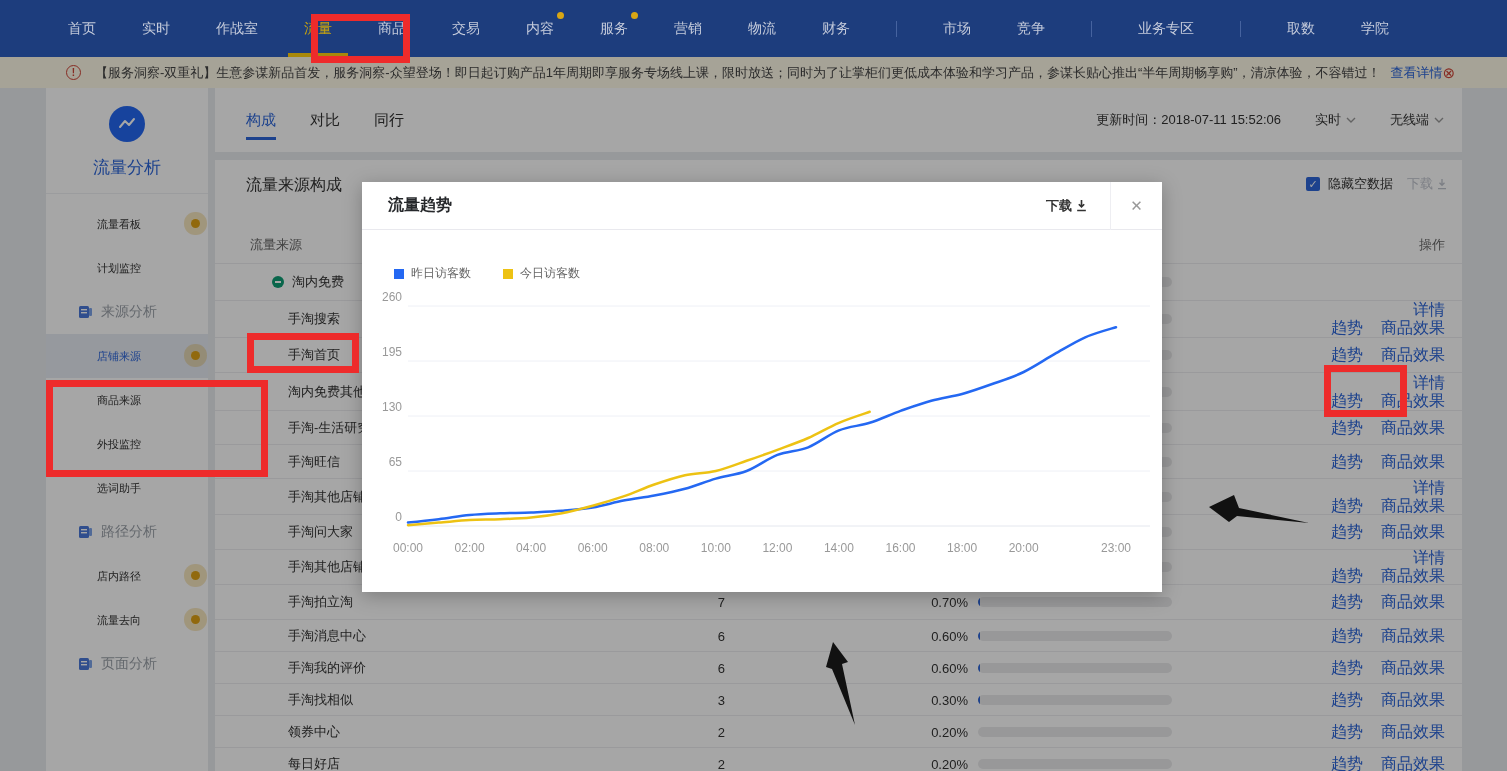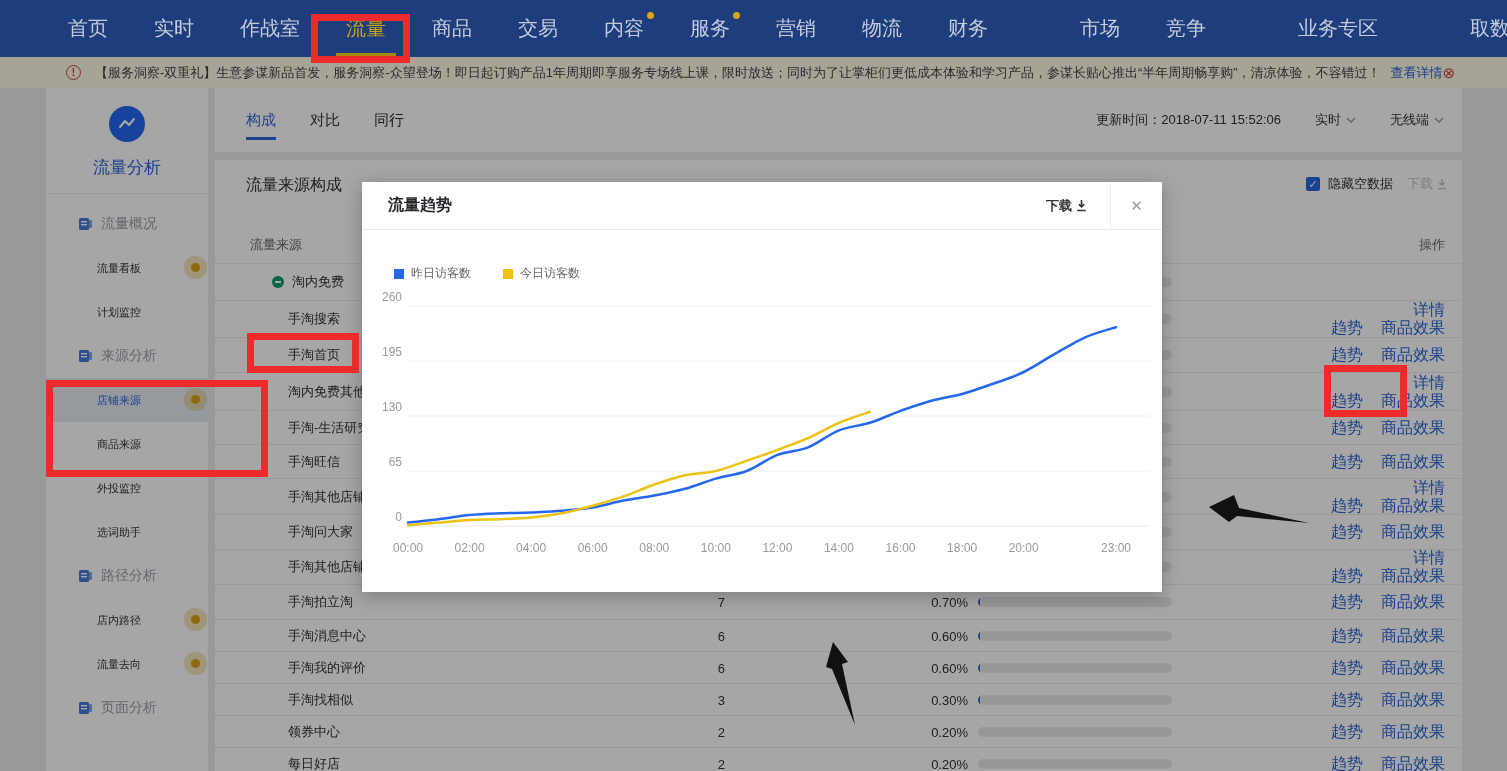--- a/index.html
+++ b/index.html
@@ -3,21 +3,21 @@
 <meta charset="utf-8">
 <style>
   * { margin:0; padding:0; box-sizing:border-box; }
   html,body { width:1507px; height:771px; overflow:hidden; background:#e9ebef;
               font-family:"Liberation Sans", sans-serif; position:relative; }
 
   
   .nav { position:absolute; left:0; top:0; width:1507px; height:57px; background:#1d3d7d;
          display:flex; align-items:stretch; padding-left:68px; z-index:10; }
   .nav-item { position:relative; display:flex; align-items:center; color:#c5cbdb;
-              font-size:20px; margin-right:46px; cursor:pointer; white-space:nowrap; }
+              font-size:14px; margin-right:46px; cursor:pointer; white-space:nowrap; }
   .nav-item.active { color:#c9a40e; }
   .nav-item.active .nav-underline { position:absolute; bottom:0; left:50%; transform:translateX(-50%);
               width:60px; height:4px; background:#a8880a; }
   .nav-dot { position:absolute; top:12px; right:-10px; width:7px; height:7px; border-radius:50%;
              background:#d8a614; }
   .nav-divider { width:1px; height:16px; background:#46639f; margin:auto 46px auto 0; }
 
   
   .banner { position:absolute; left:0; top:57px; width:1507px; height:31px; background:#fffae8;
             display:flex; align-items:center; padding:0 20px 0 95px; font-size:13px; color:#444; }
@@ -142,31 +142,20 @@
 <aside class="sidebar">
   <div class="sb-head">
     <div class="sb-circle">
       <svg width="20" height="20" viewBox="0 0 20 20">
           <polyline points="3,13 8,7 12,11 17,5" fill="none" stroke="#fff" stroke-width="2" stroke-linecap="round" stroke-linejoin="round"></polyline>
         </svg>
     </div>
     <div class="sb-title">流量分析</div>
   </div>
   <div class="sb-list" id="sb-list">
-      <div class="sb-row section">
-        <span class="sb-icon">
-          <svg width="15" height="14" viewBox="0 0 15 14">
-            <rect x="1" y="1" width="10" height="12" rx="1.5" fill="#4a79d9"></rect>
-            <rect x="3" y="4" width="6" height="1.4" fill="#fff"></rect>
-            <rect x="3" y="7" width="6" height="1.4" fill="#fff"></rect>
-            <rect x="11" y="3" width="3" height="8" rx="1" fill="#7da3e8"></rect>
-          </svg>
-        </span>
-        <span class="sb-label">流量概况</span>
-      </div>
       <div class="sb-row item">
         <span class="sb-label">流量看板</span>
         <span class="sb-dot"></span>
       </div>
       <div class="sb-row item">
         <span class="sb-label">计划监控</span>
       </div>
       <div class="sb-row section">
         <span class="sb-icon">
           <svg width="15" height="14" viewBox="0 0 15 14">

